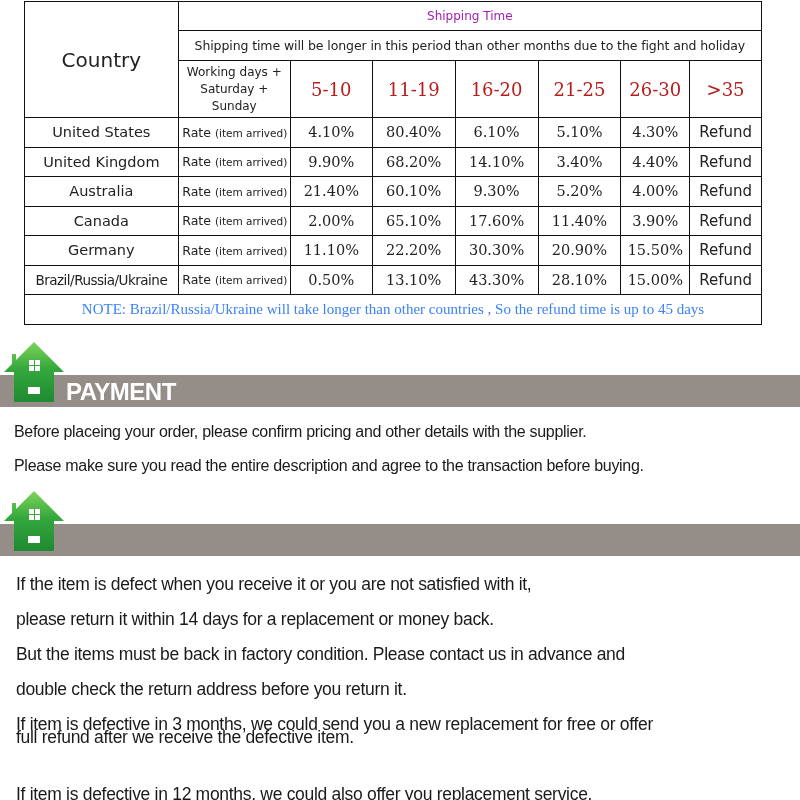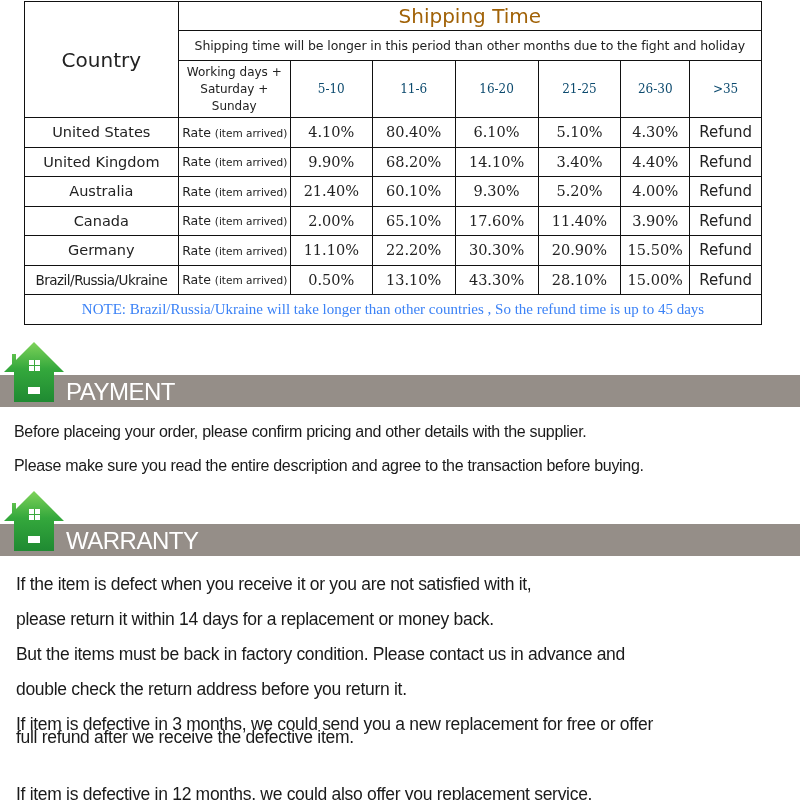--- a/index.html
+++ b/index.html
@@ -16,38 +16,38 @@
     .c-b1 { width: 81px; } .c-b2 { width: 82px; } .c-b3 { width: 82px; }
     .c-b4 { width: 82px; } .c-b5 { width: 68px; } .c-b6 { width: 71px; }
 
     tr.r-title td { height: 28px; }
     tr.r-sub td { height: 29px; }
     tr.r-head td { height: 56px; }
     tr.r-data td { height: 28.5px; }
     tr.r-note td { height: 29px; }
 
     .country-head { font-family: "DejaVu Sans", sans-serif; font-size: 20px; color: #222; }
-    .title-cell { font-size: 20px; color: #a16207; }
+    .title-cell { font-size: 12px; color: #a21caf; }
     .sub-cell { font-size: 12.5px; color: #222; letter-spacing: -0.1px; }
     .wd-cell { font-size: 12px; line-height: 17px; white-space: normal !important; color: #222; }
-    .bucket { font-family: "DejaVu Serif", serif; font-size: 12px; color: #0c4a6e; }
+    .bucket { font-family: "DejaVu Serif", serif; font-size: 18px; color: #b91c1c; }
     .country-cell { font-size: 14.5px; color: #222; }
     .country-cell.tight { font-size: 13.5px; letter-spacing: -0.5px; }
     .rate-cell { text-align: center; padding-left: 1px !important; font-size: 12.5px; color: #222; margin-left: 40px; }
     .rate-cell .small { font-size: 10.5px; }
     .pct { font-family: "DejaVu Serif", serif; font-size: 14.5px; color: #222; }
     .refund { font-size: 15px; color: #222; }
     .note-cell { font-family: Liberation Serif, serif; font-size: 15px; color: #3b82f6; }
 
     
     .banner { position: absolute; left: 0; width: 800px; height: 72px; }
     .banner .bar { position: absolute; left: 0; top: 35px; width: 800px; height: 32px; background: #958e88; }
     .banner .label { position: absolute; left: 66px; top: 37px; height: 30px; line-height: 30px;
                      font-family: "Liberation Sans", sans-serif; font-size: 24px; color: #ffffff;
-                     letter-spacing: -0.5px; font-weight: normal; text-align: right; }
+                     letter-spacing: -0.5px; font-weight: bold; text-align: right; }
     .banner .house { position: absolute; left: 2px; top: 0; width: 64px; height: 68px; }
 
     #payment-banner { top: 340px; }
     #warranty-banner { top: 489px; }
 
     
     .para { position: absolute; left: 14px; font-family: "Liberation Sans", sans-serif;
             font-size: 16px; color: #1a1a1a; white-space: nowrap; letter-spacing: -0.3px; }
     .wline { position: absolute; left: 16px; font-family: "Liberation Sans", sans-serif;
              font-size: 17.5px; color: #1a1a1a; white-space: nowrap; letter-spacing: -0.3px; }
@@ -70,21 +70,21 @@
       <tr class="r-title">
     <td rowspan="3" class="country-head">Country</td>
     <td colspan="7" class="title-cell">Shipping Time</td>
   </tr>
   <tr class="r-sub">
     <td colspan="7" class="sub-cell">Shipping time will be longer in this period than other months due to the fight and holiday</td>
   </tr>
   <tr class="r-head">
     <td class="wd-cell">Working days + Saturday + Sunday</td>
     <td class="bucket">5-10</td>
-    <td class="bucket">11-6</td>
+    <td class="bucket">11-19</td>
     <td class="bucket">16-20</td>
     <td class="bucket">21-25</td>
     <td class="bucket">26-30</td>
     <td class="bucket">&gt;35</td>
   </tr>
 
   <tr class="r-data">
     <td class="country-cell">United States</td>
     <td class="rate-cell"><span>Rate</span> <span class="small">(item arrived)</span></td>
     <td class="pct">4.10%</td>
@@ -181,21 +181,20 @@
         <stop offset="0.45" stop-color="#34a83c"></stop>
         <stop offset="1" stop-color="#1f8a32"></stop>
       </linearGradient>
     </defs>
     <polygon points="32,2 62,32 52,32 52,62 12,62 12,32 2,32 10,24 10,14 14,14 14,20" fill="url(#hg2)"></polygon>
     <rect x="27" y="20" width="11" height="11" fill="#ffffff"></rect>
     <line x1="32.5" y1="20" x2="32.5" y2="31" stroke="#3aa83c" stroke-width="1"></line>
     <line x1="27" y1="25.5" x2="38" y2="25.5" stroke="#3aa83c" stroke-width="1"></line>
     <rect x="26" y="47" width="12" height="7" fill="#ffffff"></rect>
   </svg>
-  <div class="label">WARRANTY</div>
 </div>
 
 <div class="wline" style="top:574px;">If the item is defect when you receive it or you are not satisfied with it,</div>
 <div class="wline" style="top:609px;">please return it within 14 days for a replacement or money back.</div>
 <div class="wline" style="top:644px;">But the items must be back in factory condition. Please contact us in advance and</div>
 <div class="wline" style="top:679px;">double check the return address before you return it.</div>
 <div class="wline" style="top:714px;">If item is defective in 3 months, we could send you a new replacement for free or offer</div>
 <div class="wline" style="top:727px;">full refund after we receive the defective item.</div>
 <div class="wline" style="top:784px;">If item is defective in 12 months, we could also offer you replacement service.</div>
 

